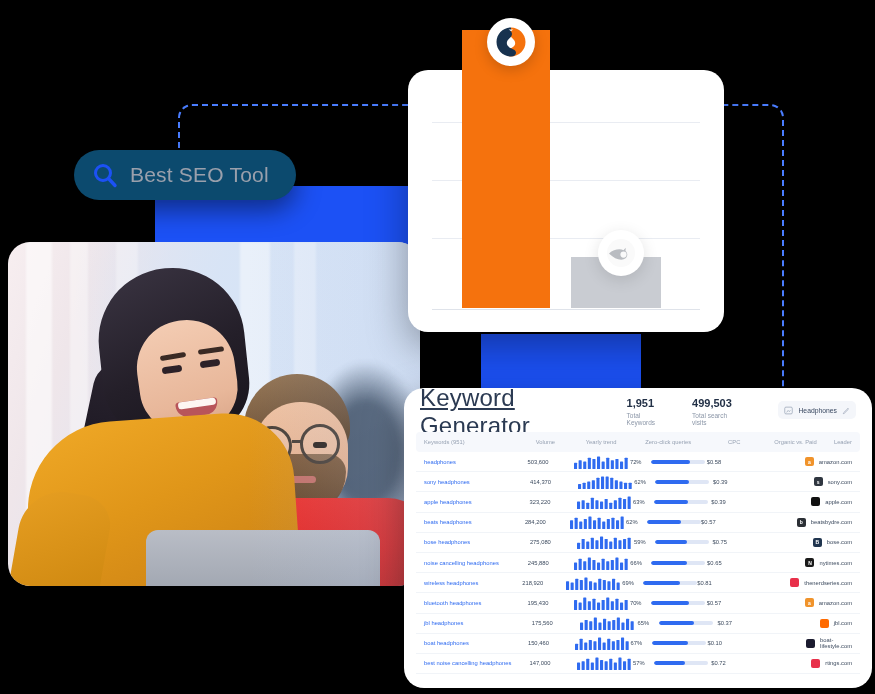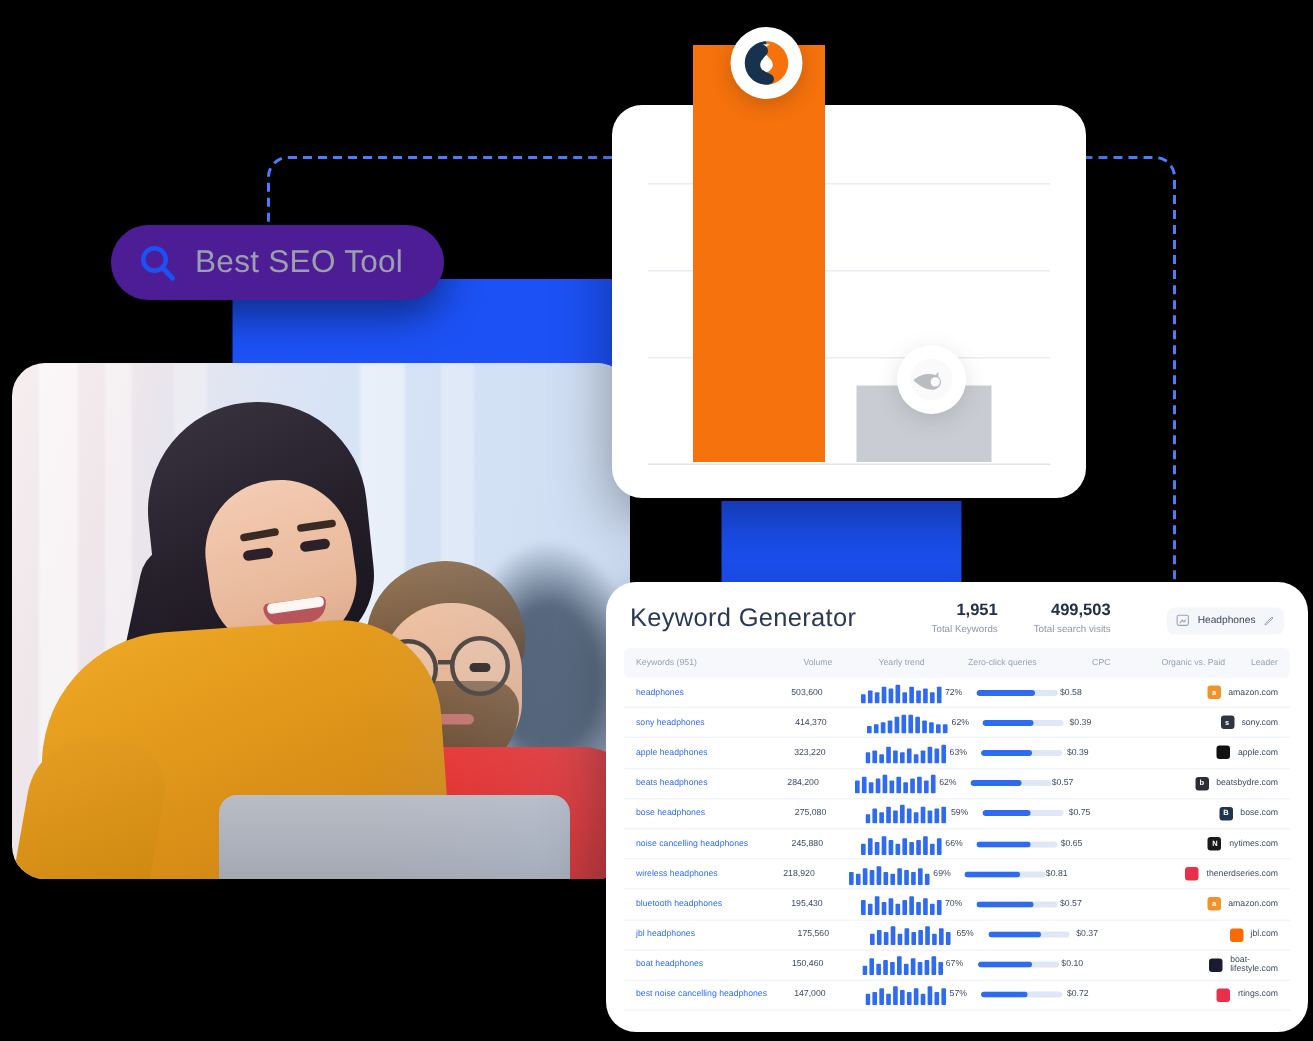--- a/index.html
+++ b/index.html
@@ -134,21 +134,21 @@
     border-radius:12px 12px 4px 4px;
   }
   .photo-fade{
     position:absolute; inset:0;
     background:linear-gradient(90deg, rgba(0,0,0,0) 58%, rgba(180,200,235,.22) 100%);
   }
 
   
   .search-pill{
     position:absolute; left:74px; top:150px; width:222px; height:50px;
-    background:#4c1d95; border-radius:26px; display:flex; align-items:center;
+    background:#0c4a6e; border-radius:26px; display:flex; align-items:center;
     padding:0 18px; gap:12px;
     box-shadow:0 10px 26px rgba(0,0,0,.45);
   }
   .search-icon svg{ display:block; }
   .search-text{ font-size:21px; color:#9aa0ac; letter-spacing:.2px; }
 
   
   .chart-card{
     position:absolute; left:408px; top:70px; width:316px; height:262px;
     background:#ffffff; border-radius:20px;
@@ -182,23 +182,23 @@
   .kw-card{
     position:absolute; left:404px; top:388px; width:468px; height:300px;
     background:#ffffff; border-radius:20px;
     box-shadow:0 14px 40px rgba(0,0,0,.35);
     overflow:hidden;
   }
   .kw-head{
     position:absolute; left:0; right:0; top:0; height:48px;
     display:flex; align-items:center; padding:0 16px;
   }
-  .kw-title{ font-size:17px; color:#2b3a52; font-weight:400; letter-spacing:.2px; }
+  .kw-title{ font-size:24px; color:#2b3a52; font-weight:400; letter-spacing:.2px;text-decoration:underline; }
   .kw-stats{ display:flex; gap:24px; margin-left:auto; align-items:flex-start; }
-  .stat{ line-height:1.15;text-align:right; }
+  .stat{ line-height:1.15; }
   .stat-num{ font-size:11px; font-weight:700; color:#223046; }
   .stat-lbl{ font-size:6.5px; color:#8c97a8; margin-top:2px; }
   .kw-chip{
     margin-left:14px; margin-top:4px; height:18px; display:flex; align-items:center; gap:5px;
     background:#f4f6fa; border-radius:5px; padding:0 6px;
   }
   .chip-text{ font-size:6.8px; color:#3a4961; }
 
   .kw-table{ position:absolute; left:12px; right:12px; top:44px; bottom:10px; }
   .kw-thead{

